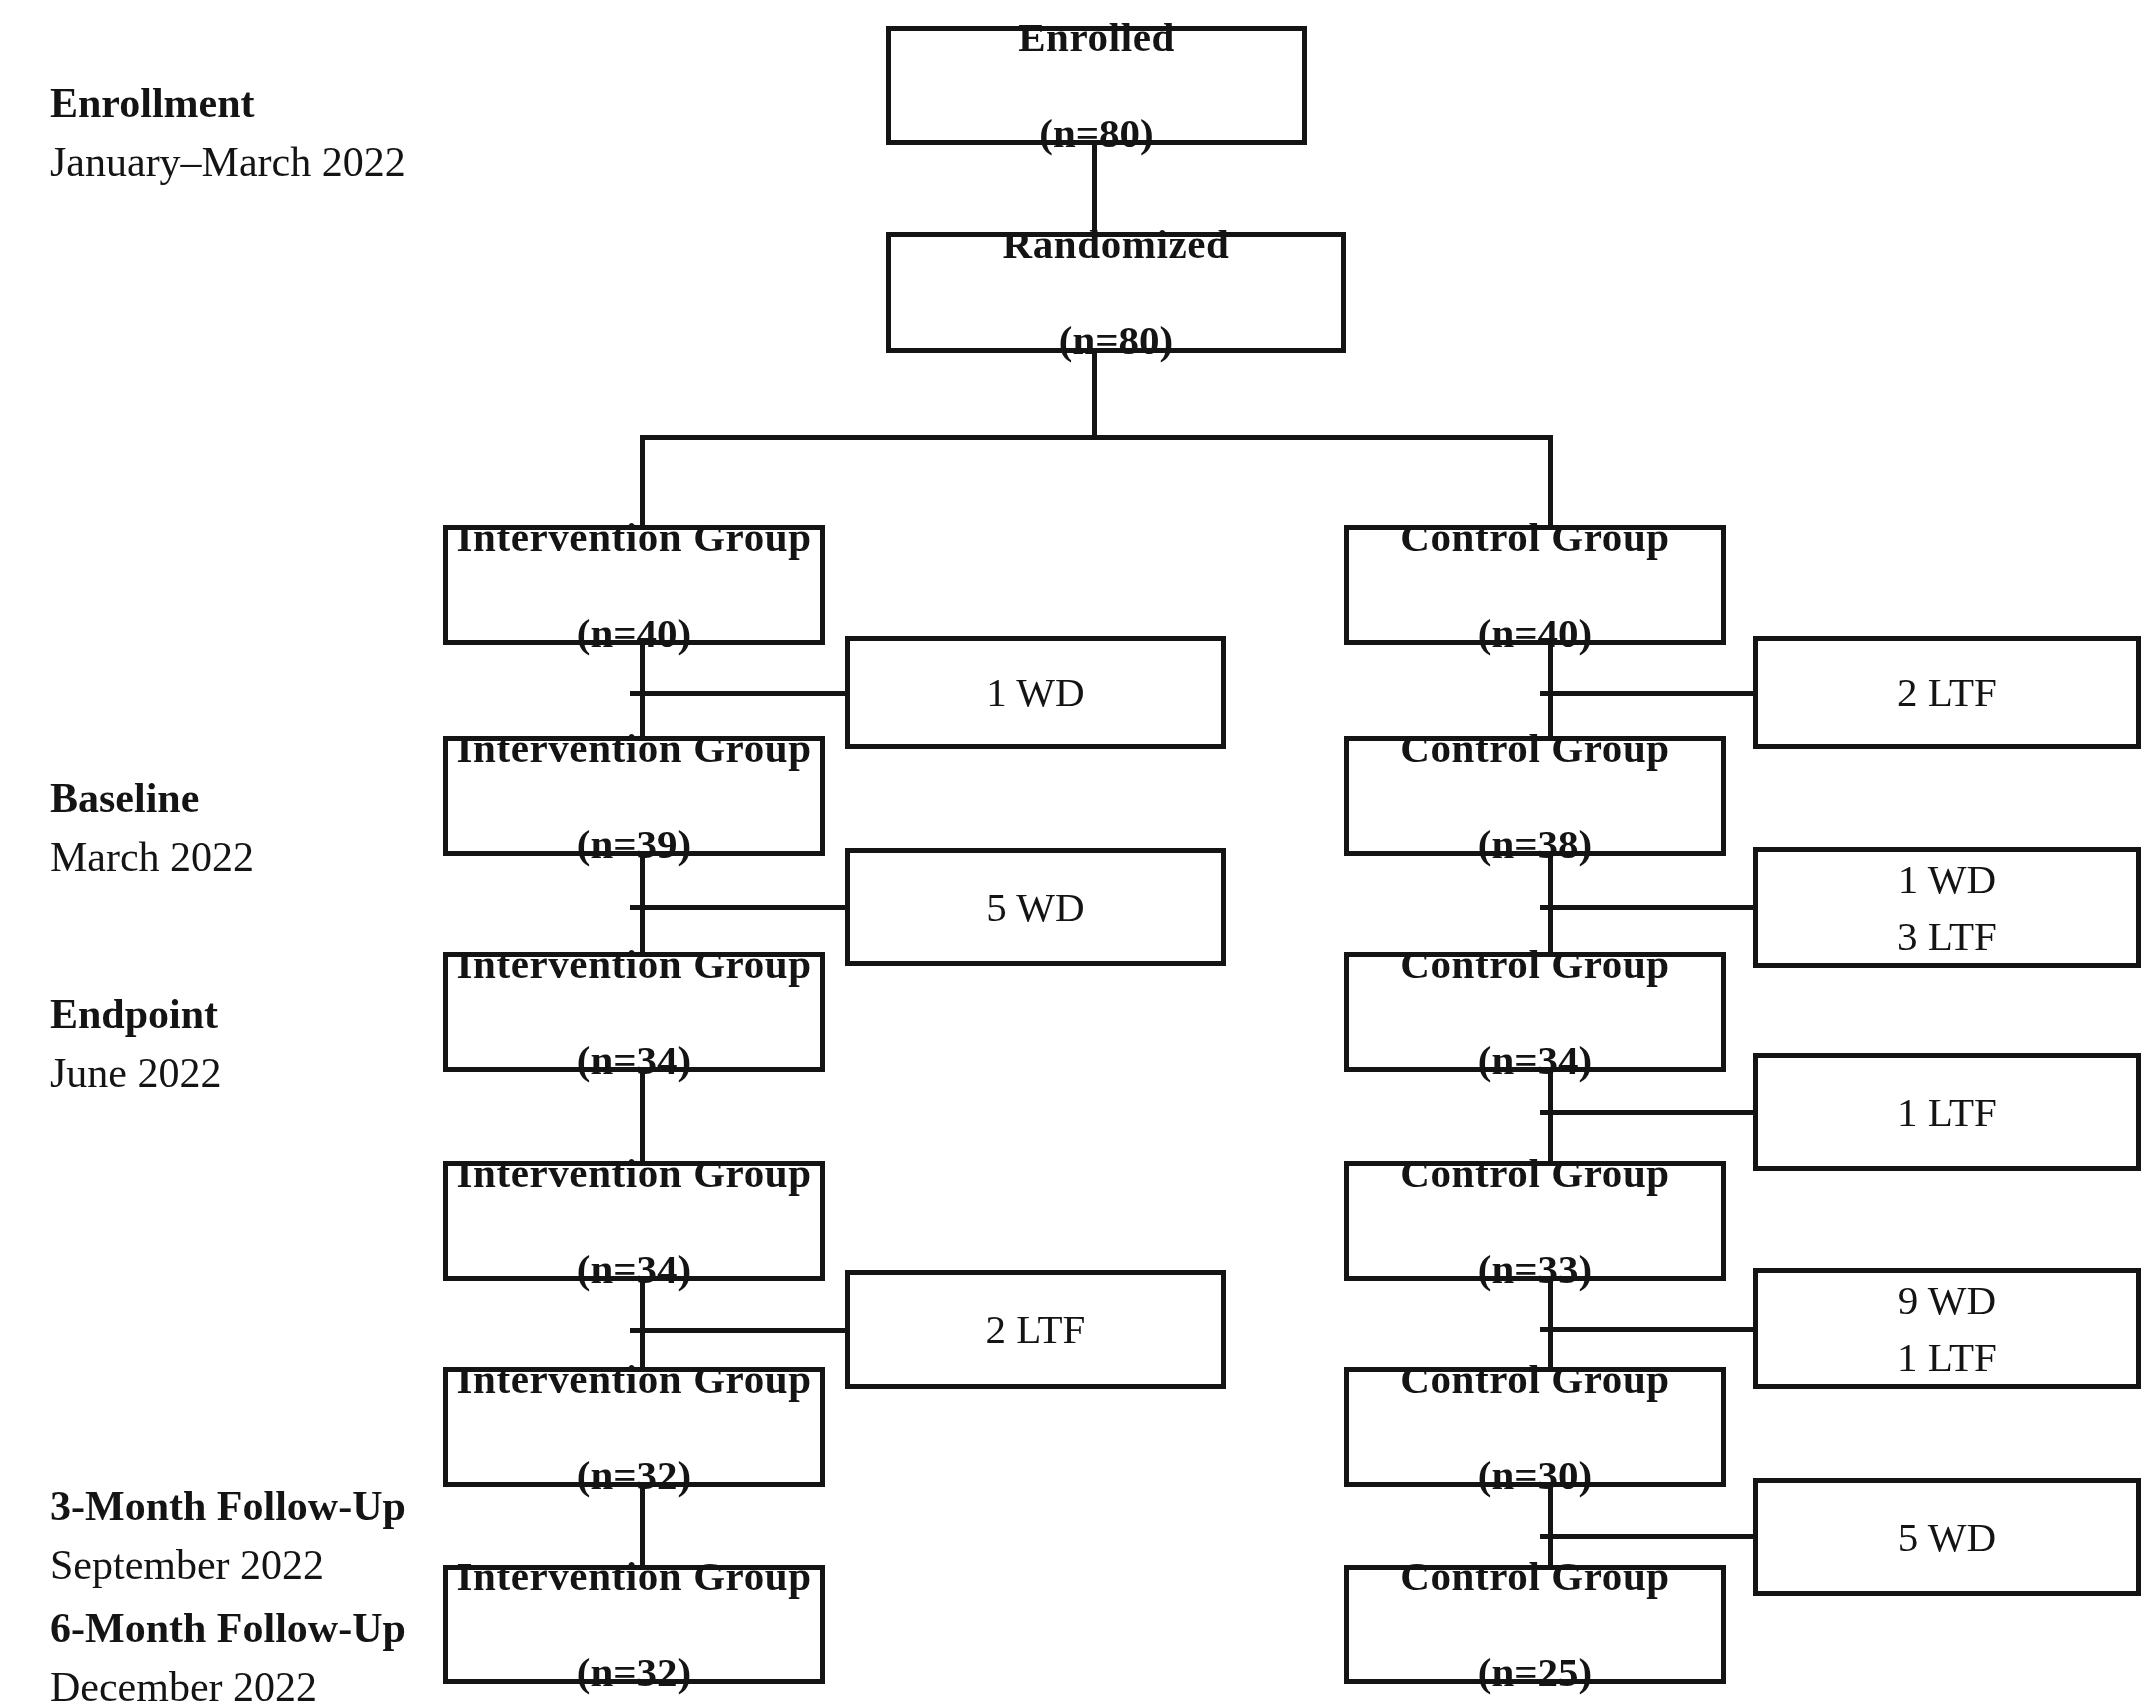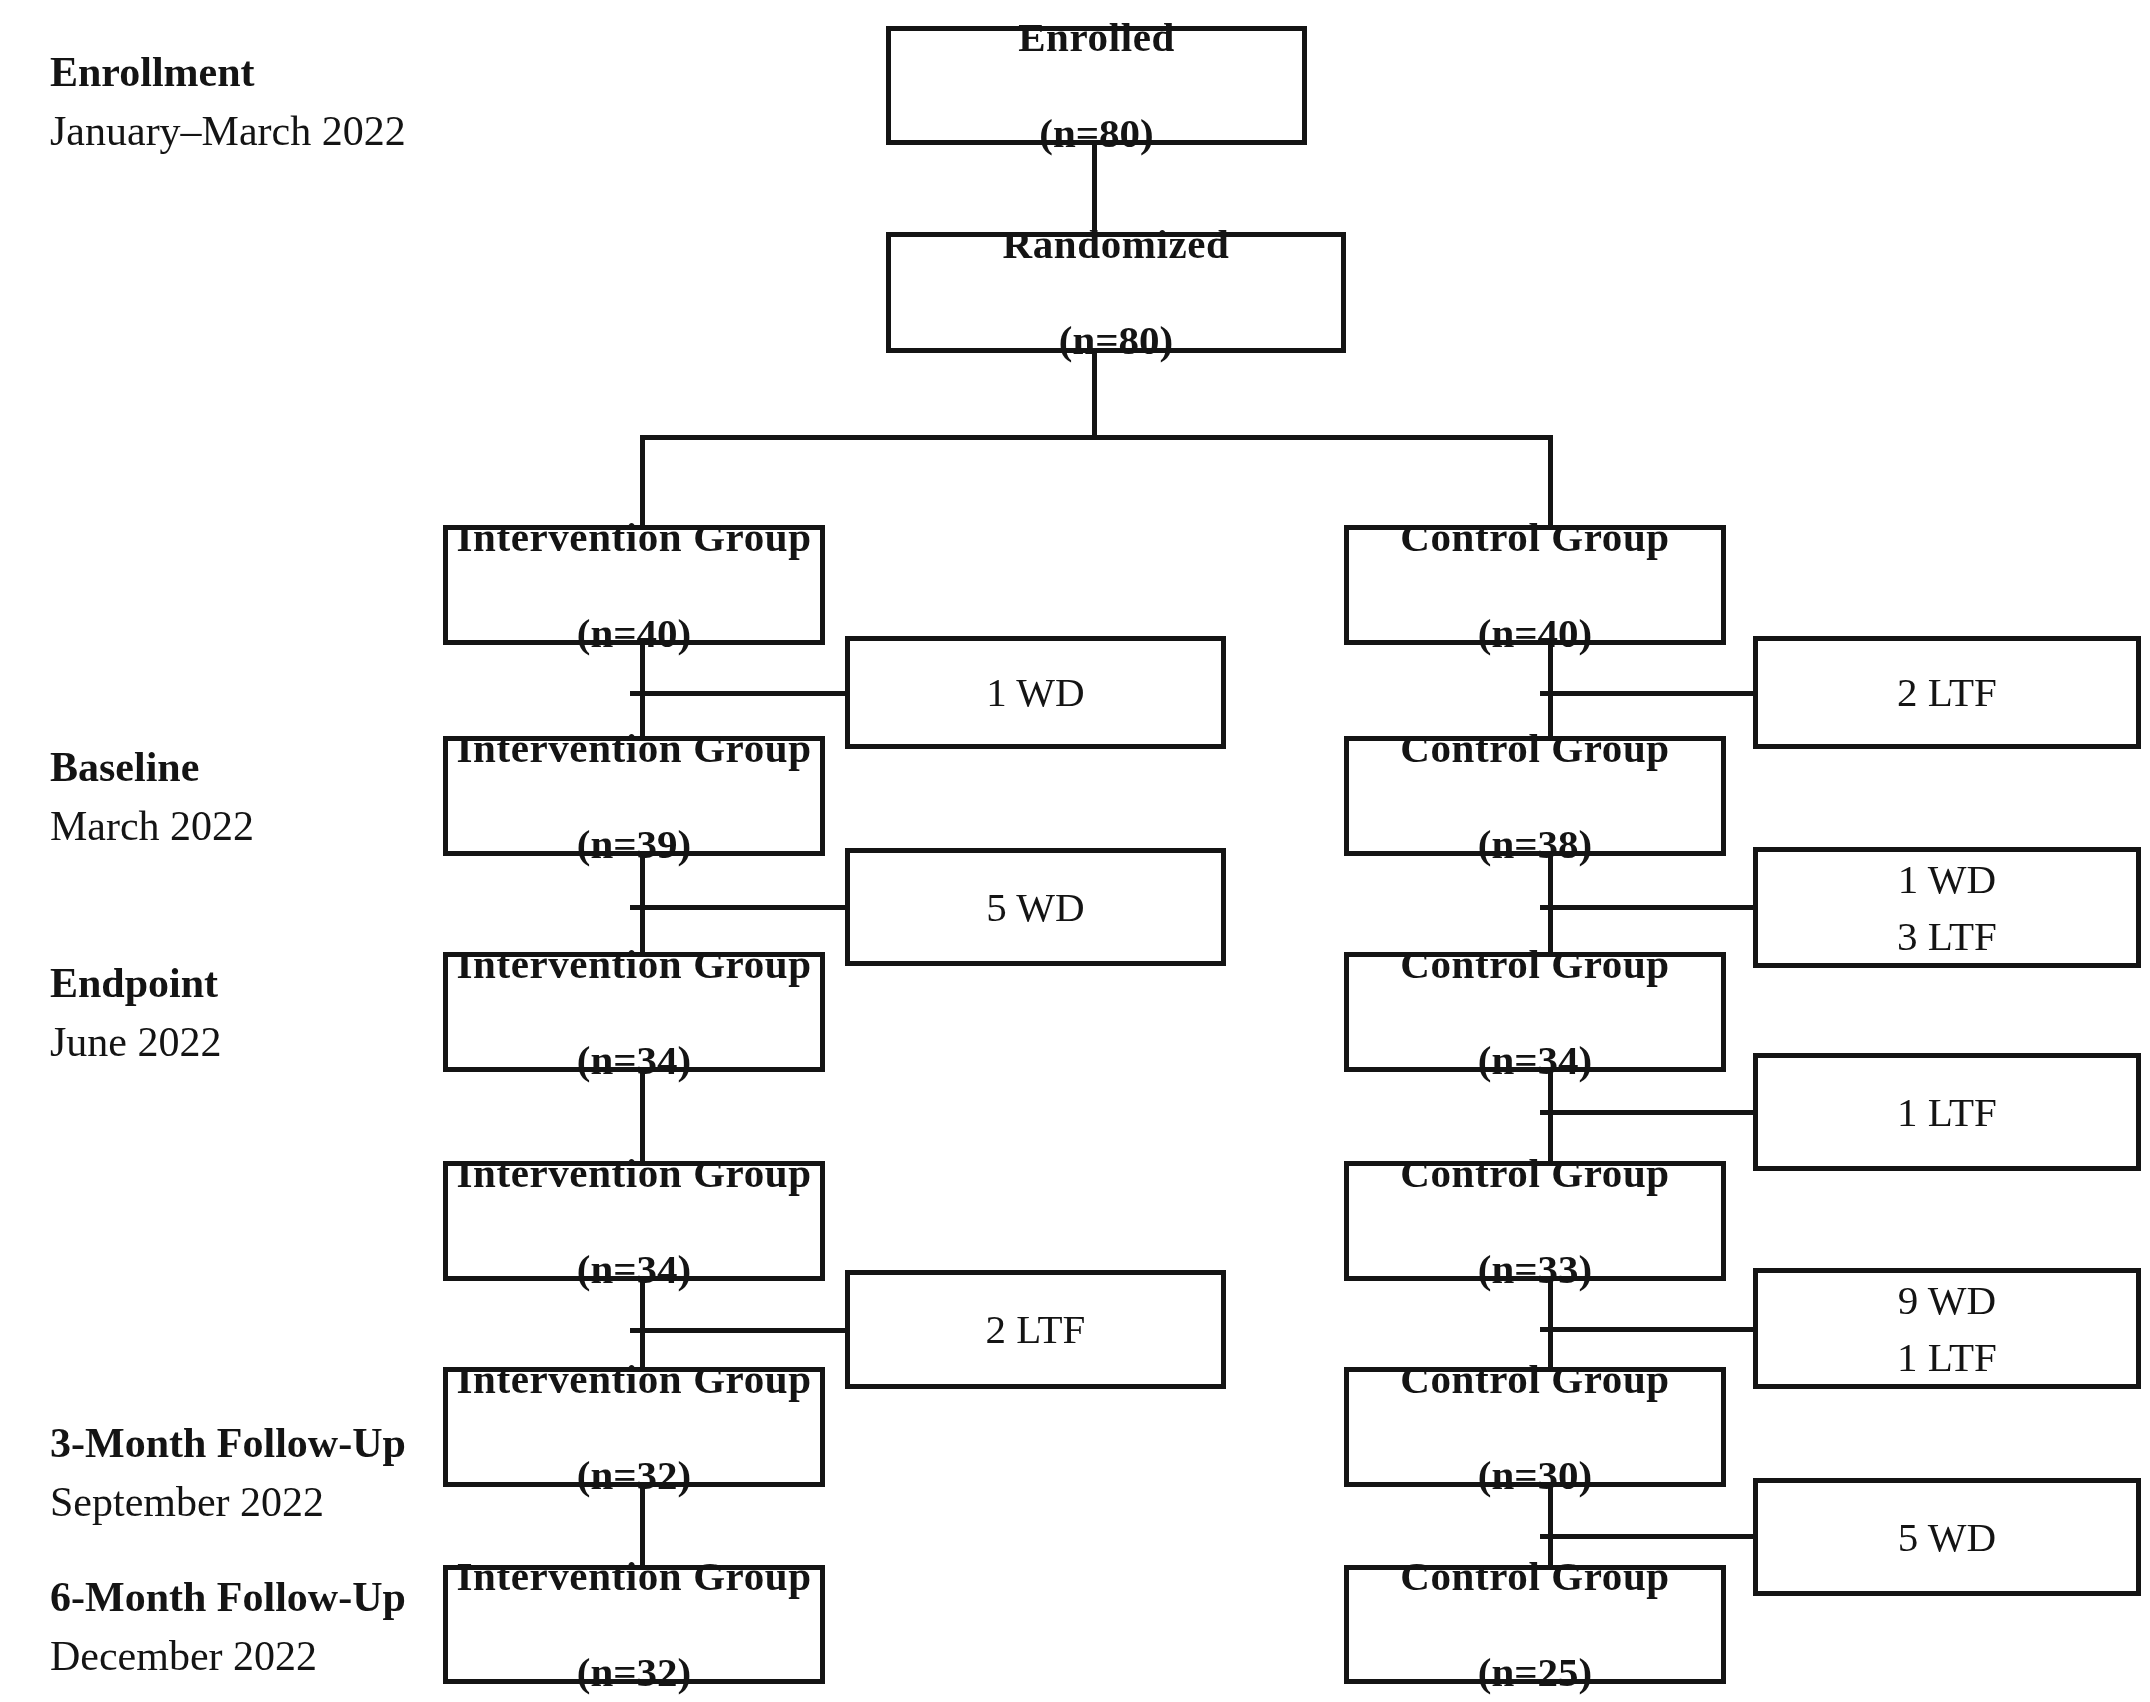--- a/index.html
+++ b/index.html
@@ -59,20 +59,21 @@
   .stage {
     position: absolute;
     left: 50px;
     z-index: 2;
   }
   .stage-title {
     font-weight: bold;
     font-size: 42px;
     line-height: 59px;
     white-space: nowrap;
+    margin-top: 31px;
   }
   .stage-date {
     font-weight: normal;
     font-size: 42px;
     line-height: 59px;
     white-space: nowrap;
   }
 </style>
 </head>
 <body>
@@ -84,21 +85,21 @@
     <div class="stage-date">January–March 2022</div>
   </div>
   <div class="stage" style="top:738px">
     <div class="stage-title">Baseline</div>
     <div class="stage-date">March 2022</div>
   </div>
   <div class="stage" style="top:954px">
     <div class="stage-title">Endpoint</div>
     <div class="stage-date">June 2022</div>
   </div>
-  <div class="stage" style="top:1414px">
+  <div class="stage" style="top:1446px">
     <div class="stage-title">3-Month Follow-Up</div>
     <div class="stage-date">September 2022</div>
   </div>
   <div class="stage" style="top:1568px">
     <div class="stage-title">6-Month Follow-Up</div>
     <div class="stage-date">December 2022</div>
   </div>
 
   <div class="node" style="left:886px;top:26px;width:421px;height:119px">
     <div class="node-title">Enrolled</div>

